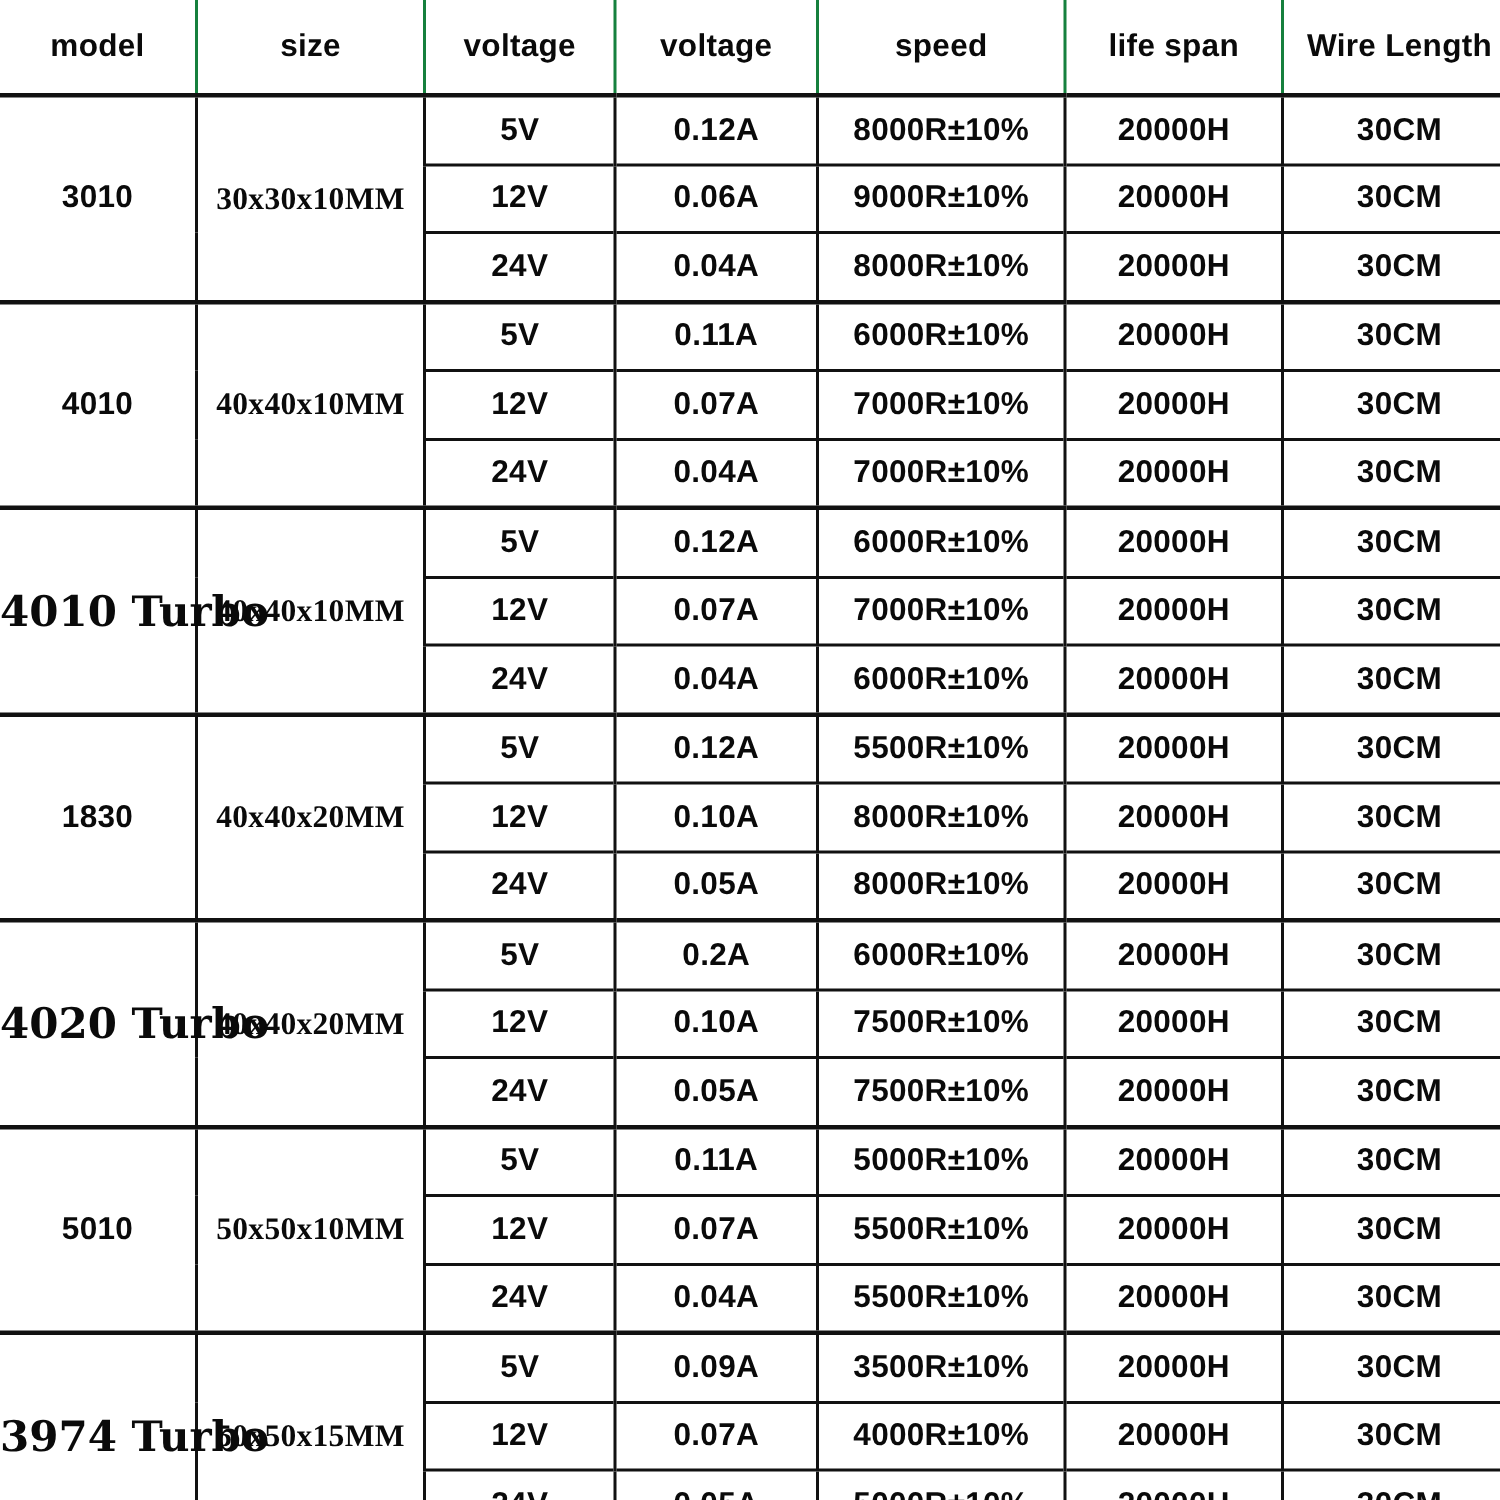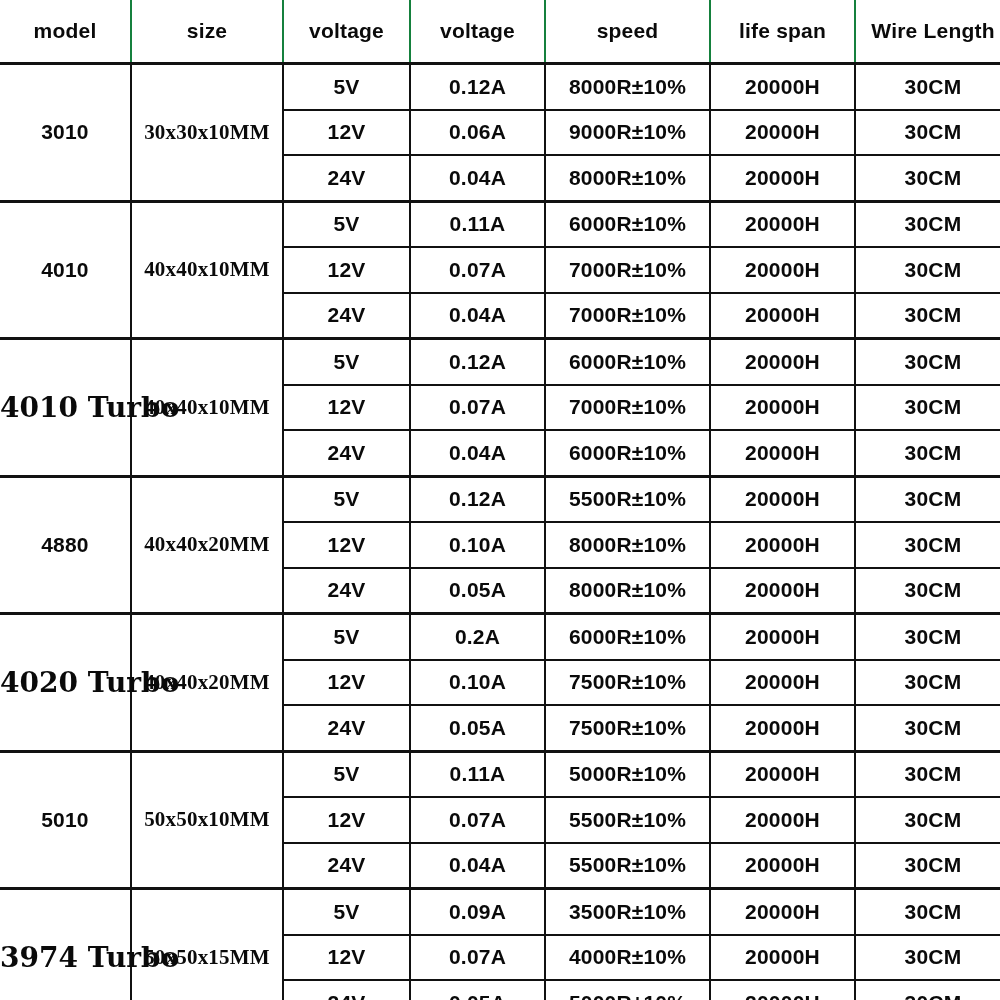--- a/index.html
+++ b/index.html
@@ -212,21 +212,21 @@
           <td class="data-cell v-sep">30CM</td>
         </tr>
         <tr class="inner-row">
           <td class="data-cell v-sep">24V</td>
           <td class="data-cell v-sep">0.04A</td>
           <td class="data-cell v-sep">6000R±10%</td>
           <td class="data-cell v-sep">20000H</td>
           <td class="data-cell v-sep">30CM</td>
         </tr>
         <tr class="group-start">
-          <td class="grp-cell" rowspan="3"><span class="model-plain">4880</span></td>
+          <td class="grp-cell" rowspan="3"><span class="model-plain">1830</span></td>
           <td class="grp-cell v-sep" rowspan="3"><span class="size-text">40x40x20MM</span></td>
           <td class="data-cell v-sep">5V</td>
           <td class="data-cell v-sep">0.12A</td>
           <td class="data-cell v-sep">5500R±10%</td>
           <td class="data-cell v-sep">20000H</td>
           <td class="data-cell v-sep">30CM</td>
         </tr>
         <tr class="inner-row">
           <td class="data-cell v-sep">12V</td>
           <td class="data-cell v-sep">0.10A</td>

